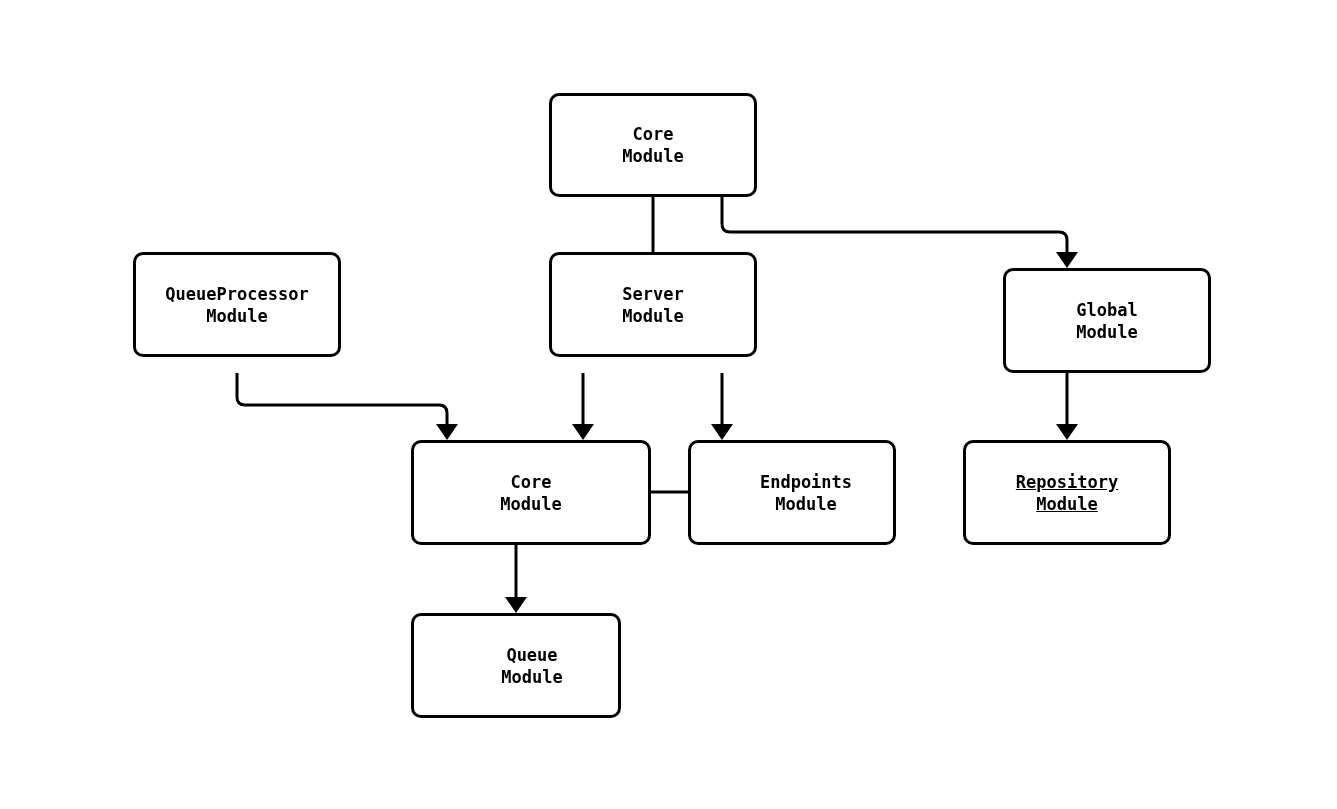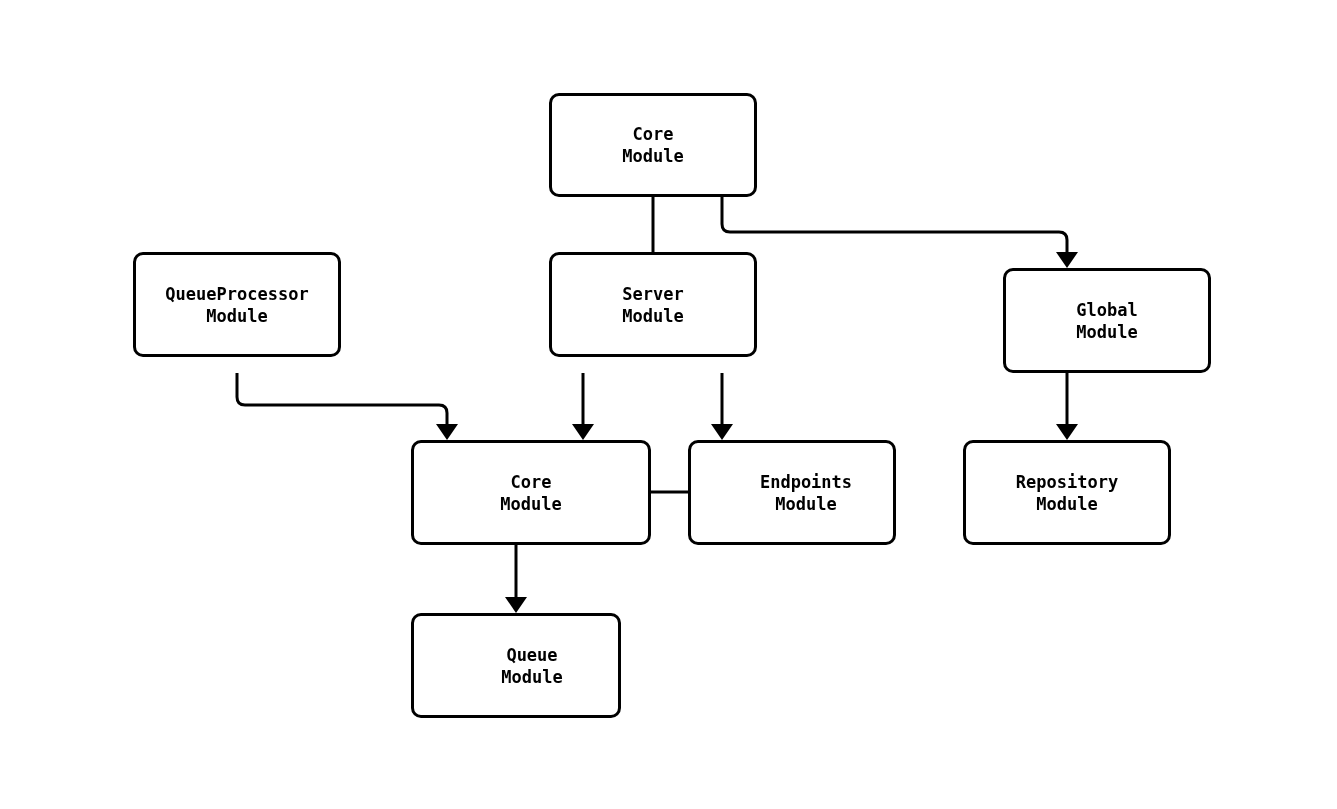--- a/index.html
+++ b/index.html
@@ -48,21 +48,21 @@
     line-height: 22px;
     color: #000000;
     white-space: pre-line;
   }
   #node-root          { left: 549px; top: 93px;  height: 104px; }
   #node-queueprocessor{ left: 133px; top: 252px; }
   #node-server        { left: 549px; top: 252px; }
   #node-global        { left: 963px; top: 268px; margin-left: 40px; }
   #node-core          { left: 411px; top: 440px; width: 240px; }
   #node-endpoints     { left: 688px; top: 440px; padding-left: 28px; }
-  #node-repository    { left: 963px; top: 440px; }
+  #node-repository    { left: 963px; top: 440px; text-decoration: underline; }
   #node-queue         { left: 411px; top: 613px; width: 210px; padding-left: 32px; }
 </style>
 </head>
 <body>
 
 <div class="canvas">
 
   <svg class="edges" viewBox="0 0 1337 809" xmlns="http://www.w3.org/2000/svg">
 
     <g>

